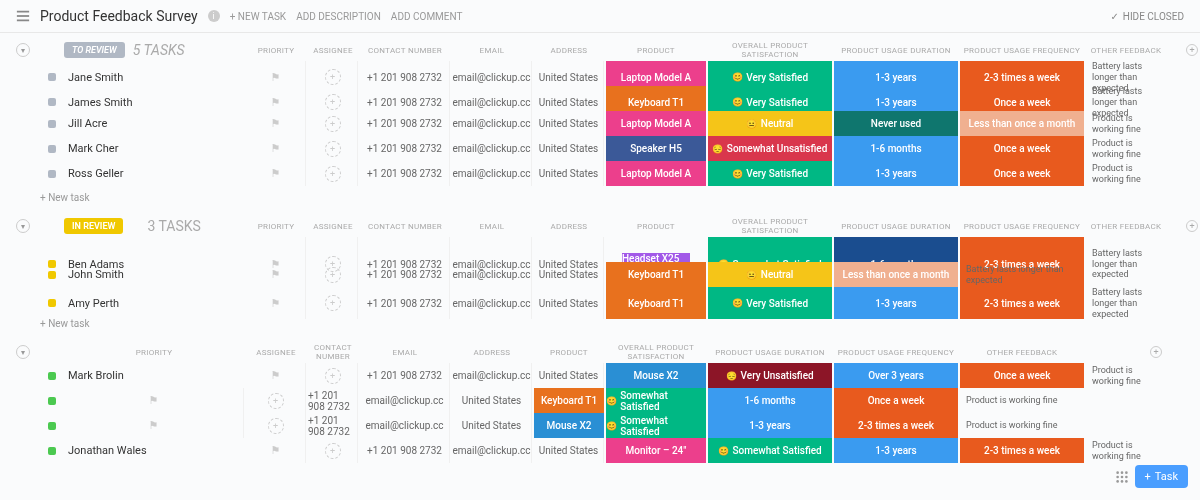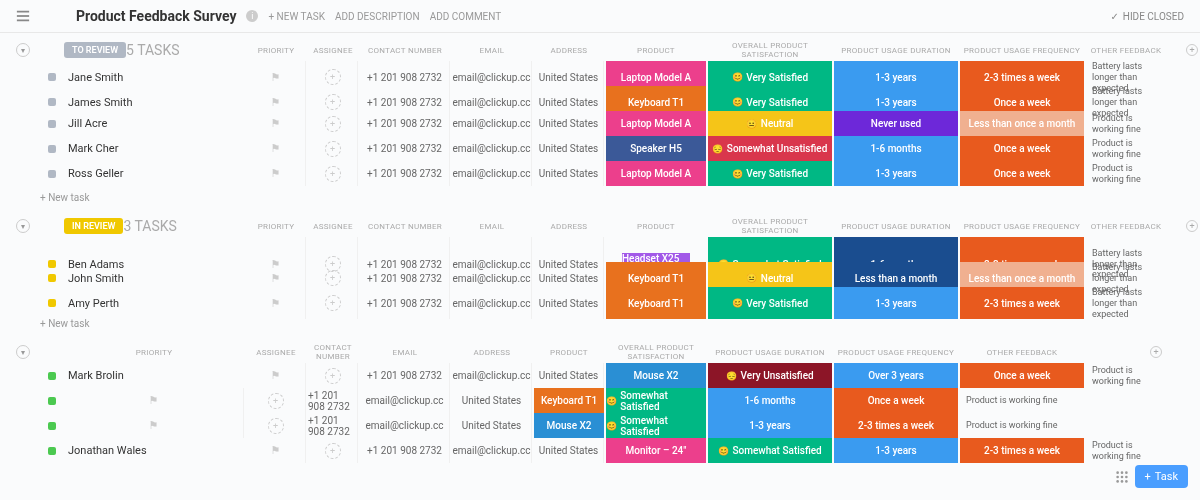--- a/index.html
+++ b/index.html
@@ -1,19 +1,19 @@
 <!DOCTYPE html>
 <html><head>
 <meta charset="utf-8">
 <style>
 * { margin:0; padding:0; box-sizing:border-box; font-family:-apple-system,BlinkMacSystemFont,"Segoe UI",Roboto,sans-serif; }
 body { background:#fafbfc; font-size:11px; color:#333; width:1200px; }
 .header { display:flex; align-items:center; padding:8px 16px; border-bottom:1px solid #e8e8e8; gap:10px; }
 .title-icon { width:14px; height:14px; display:inline-block; }
-.title { font-size:14px; font-weight:700; color:#333;margin-left:36px; }
+.title { font-size:14px; font-weight:400; color:#333; }
 .info-icon { width:12px; height:12px; border-radius:50%; background:#ccc; color:#fff; display:flex; align-items:center; justify-content:center; font-size:9px; }
 .hbtn { color:#999; font-size:10px; cursor:pointer; }
 .spacer { flex:1; }
 .hide-closed { font-size:10px; color:#888; display:flex; align-items:center; gap:4px; }
 
 .group { margin-top:6px; }
 .group-head { display:flex; align-items:center; padding:4px 16px; gap:8px; }
 .collapse { width:14px; height:14px; border:1px solid #ccc; border-radius:50%; display:flex; align-items:center; justify-content:center; font-size:8px; color:#999; cursor:pointer; }
 .status-pill { padding:3px 8px; border-radius:3px; font-size:9px; font-weight:600; color:#fff; }
 .task-count { font-size:14px; color:#aaa; }
@@ -59,21 +59,21 @@
   <span class="spacer"></span>
   <span class="hide-closed">✓ <span>HIDE CLOSED</span></span>
 </div>
 
 <div id="groups">
     <div class="group">
       <div class="group-head colhead-row">
         <div class="cols">
     <span class="collapse">▾</span>
     <span></span>
-    <span style="display:flex;align-items:center;">
+    <span style="display:flex;align-items:center;gap:8px;font-style:italic;">
       <span class="status-pill" style="background:#b0b8c4">TO REVIEW</span>
       <span class="task-count">5 TASKS</span>
     </span>
     <span class="colhead">PRIORITY</span>
     <span class="colhead">ASSIGNEE</span>
     <span class="colhead">CONTACT NUMBER</span>
     <span class="colhead">EMAIL</span>
     <span class="colhead">ADDRESS</span>
     <span class="colhead">PRODUCT</span>
     <span class="colhead">OVERALL PRODUCT SATISFACTION</span>
@@ -163,21 +163,21 @@
       <span class="cell">+1 201 908 2732</span>
       <span class="cell">email@clickup.cc</span>
       <span class="cell">United States</span>
       <span class="cell" style="padding:0;border:none;">
             <span class="chip" style="background:#ec3f8c">Laptop Model A</span>
           </span>
       <span class="cell" style="padding:0;border:none;">
             <span class="chip" style="background:#f5c518"><span class="emoji">😐</span>Neutral</span>
           </span>
       <span class="cell" style="padding:0;border:none;">
-            <span class="chip" style="background:#6d28d9">Never used</span>
+            <span class="chip" style="background:#0f766e">Never used</span>
           </span>
       <span class="cell" style="padding:0;border:none;">
             <span class="chip" style="background:#f0b090">Less than once a month</span>
           </span>
       <span class="cell feedback">Product is working fine</span>
       <span></span>
     </div>
       </div>
       <div class="row">
         <div class="cols">
@@ -243,21 +243,21 @@
       <span></span>
     </div>
       </div>
       <div class="newtask">+ New task</div>
     </div>
     <div class="group">
       <div class="group-head colhead-row">
         <div class="cols">
     <span class="collapse">▾</span>
     <span></span>
-    <span style="display:flex;align-items:center;gap:0;">
+    <span style="display:flex;align-items:center;gap:24px;">
       <span class="status-pill" style="background:#f0c800">IN REVIEW</span>
       <span class="task-count">3 TASKS</span>
     </span>
     <span class="colhead">PRIORITY</span>
     <span class="colhead">ASSIGNEE</span>
     <span class="colhead">CONTACT NUMBER</span>
     <span class="colhead">EMAIL</span>
     <span class="colhead">ADDRESS</span>
     <span class="colhead">PRODUCT</span>
     <span class="colhead">OVERALL PRODUCT SATISFACTION</span>
@@ -313,23 +313,20 @@
             <span class="avatar">+</span>
           </span>
       <span class="cell">+1 201 908 2732</span>
       <span class="cell">email@clickup.cc</span>
       <span class="cell">United States</span>
       <span class="cell" style="padding:0;border:none;">
             <span class="chip" style="background:#e8711e">Keyboard T1</span>
           </span>
       <span class="cell" style="padding:0;border:none;">
             <span class="chip" style="background:#f5c518"><span class="emoji">😐</span>Neutral</span>
-          </span>
-      <span class="cell" style="padding:0;border:none;">
-            <span class="chip" style="background:#1a4d8f">Less than a month</span>
           </span>
       <span class="cell" style="padding:0;border:none;">
             <span class="chip" style="background:#f0b090">Less than once a month</span>
           </span>
       <span class="cell feedback">Battery lasts longer than expected</span>
       <span></span>
     </div>
       </div>
       <div class="row">
         <div class="cols">

